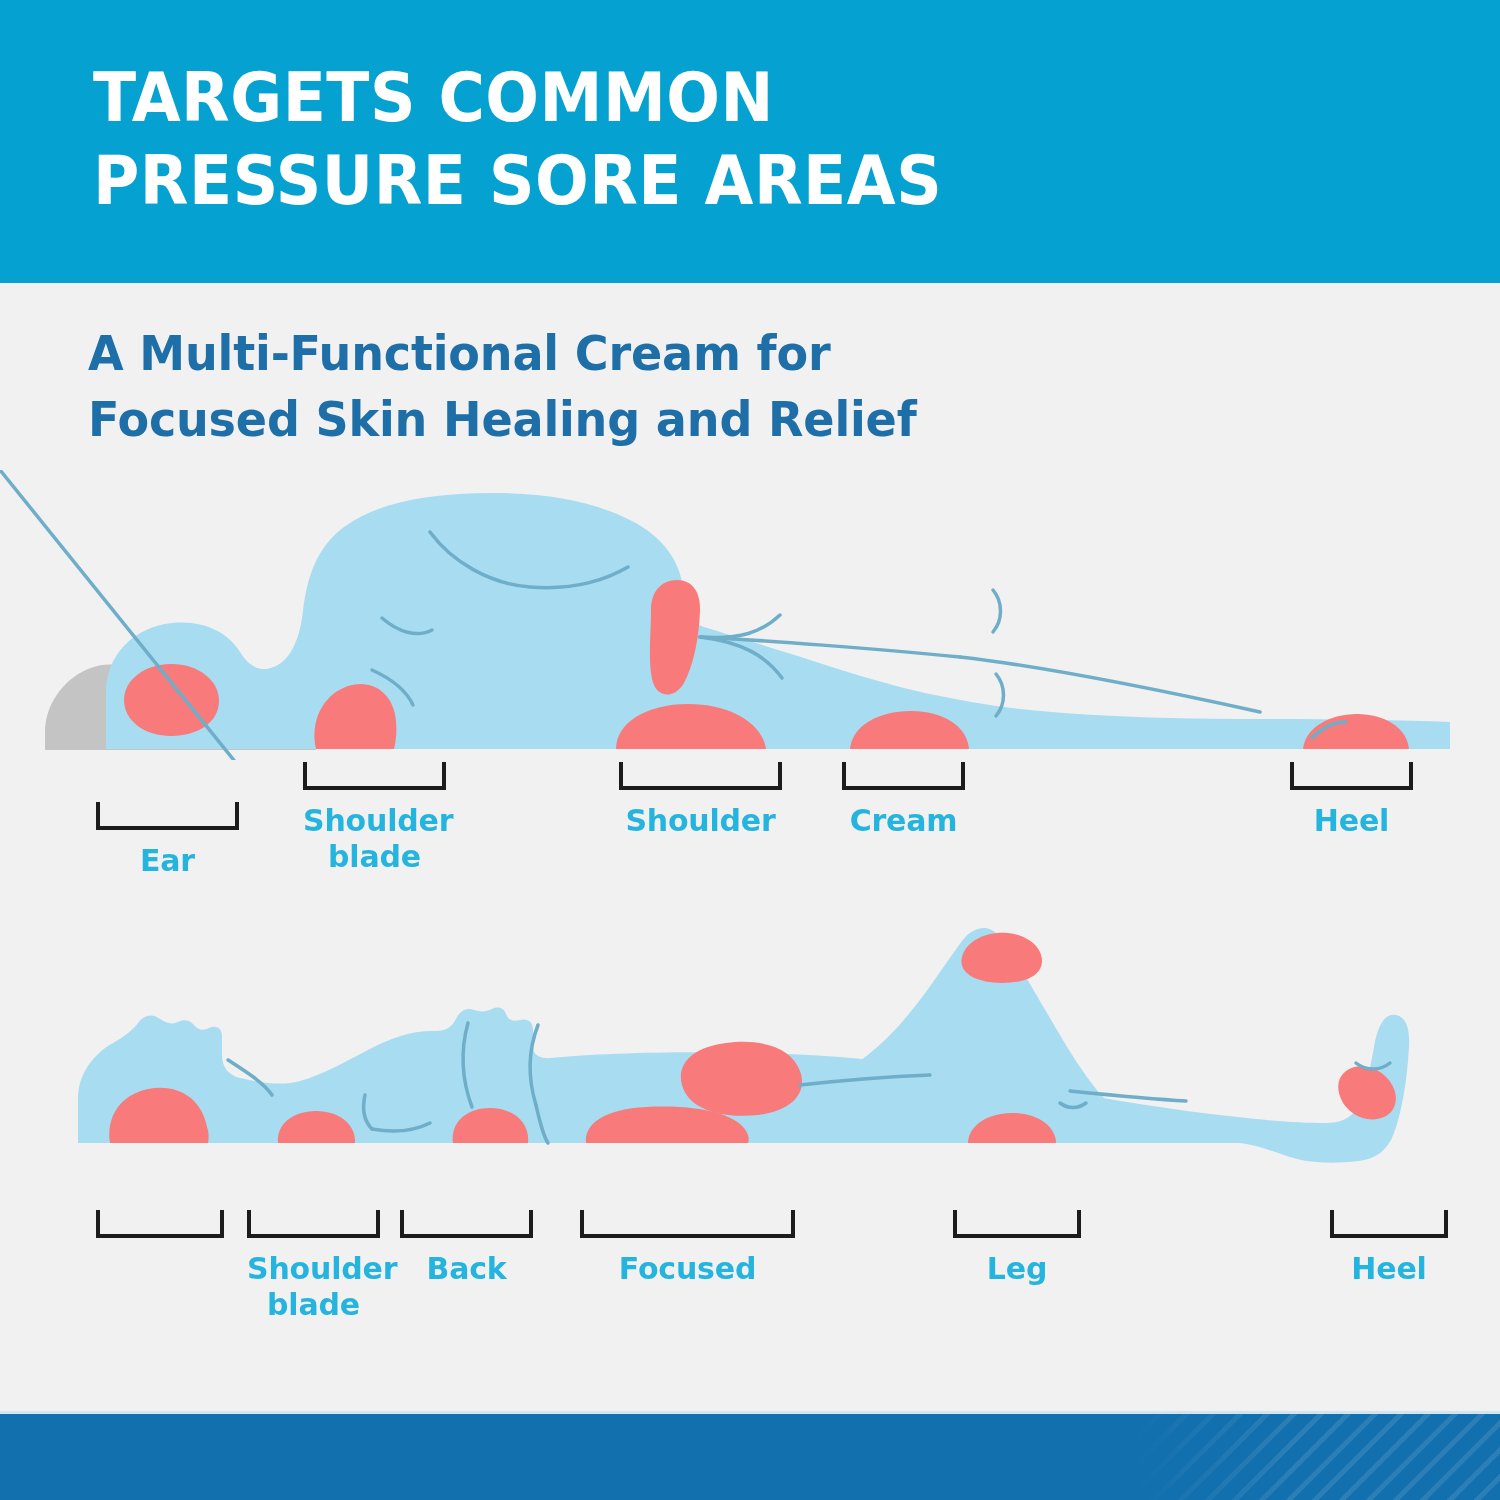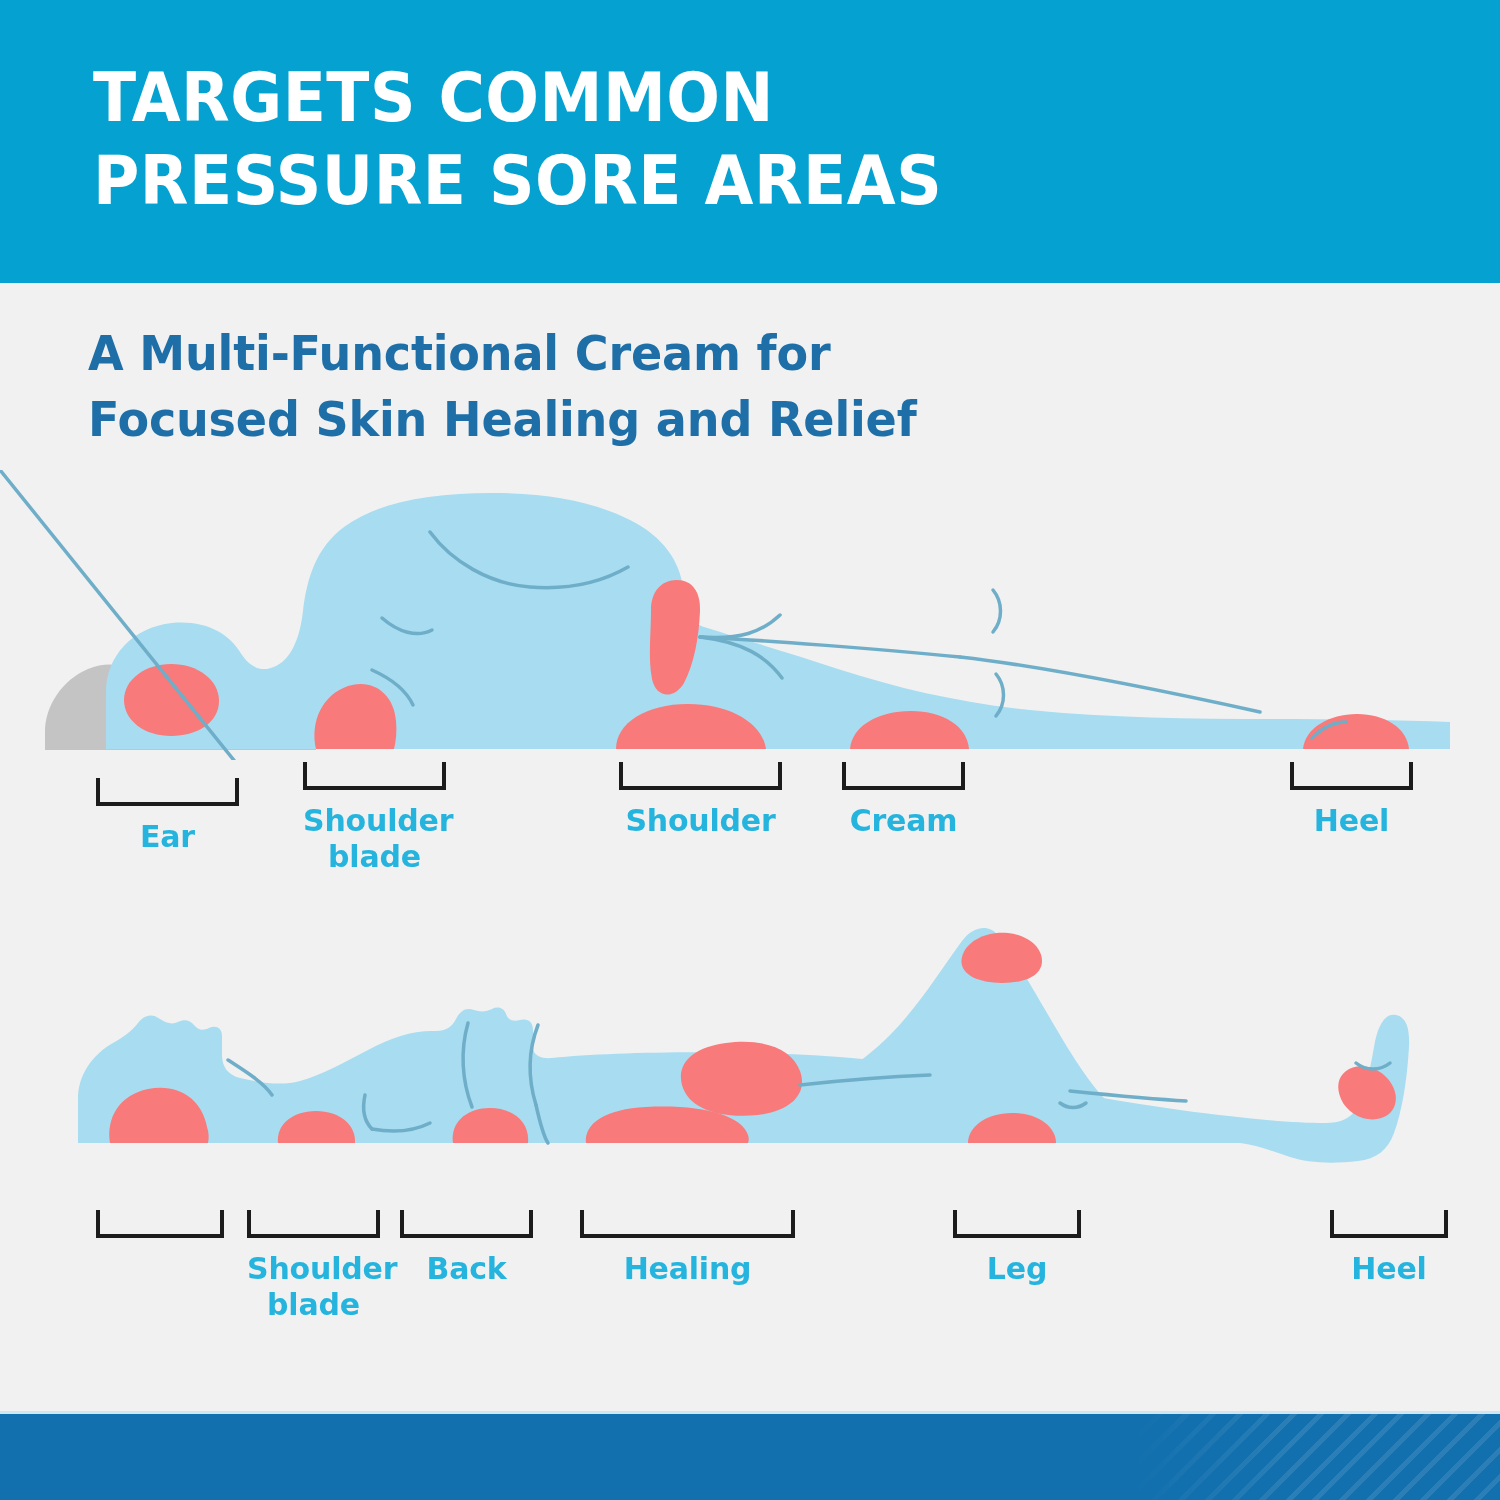--- a/index.html
+++ b/index.html
@@ -201,21 +201,21 @@
       <path d="M700,167 C740,170 762,162 780,145"></path>
       <path d="M700,167 C742,172 766,186 782,208"></path>
       <path d="M700,167 C760,170 880,179 960,187"></path>
       <path d="M960,187 C1040,196 1160,220 1260,242"></path>
       <path d="M993,120 C1003,132 1003,150 993,162"></path>
       <path d="M996,204 C1006,216 1006,234 996,246"></path>
       <path d="M1312,268 C1322,258 1334,252 1346,252"></path>
     </g>
   </svg>
 
-  <div class="callout" style="left:96px; top:778px; width:143px;">
+  <div class="callout" style="left:96px; top:802px; width:143px;">
     <div class="bracket"></div>
     <div class="callout-label">Ear</div>
   </div>
 
   <div class="callout" style="left:303px; top:762px; width:143px;">
     <div class="bracket"></div>
     <div class="callout-label">Shoulder
 blade</div>
   </div>
 
@@ -335,21 +335,21 @@
 blade</div>
   </div>
 
   <div class="callout" style="left:400px; top:1210px; width:133px;">
     <div class="bracket"></div>
     <div class="callout-label">Back</div>
   </div>
 
   <div class="callout" style="left:580px; top:1210px; width:215px;">
     <div class="bracket"></div>
-    <div class="callout-label">Healing</div>
+    <div class="callout-label">Focused</div>
   </div>
 
   <div class="callout" style="left:953px; top:1210px; width:128px;">
     <div class="bracket"></div>
     <div class="callout-label">Leg</div>
   </div>
 
   <div class="callout" style="left:1330px; top:1210px; width:118px;">
     <div class="bracket"></div>
     <div class="callout-label">Heel</div>

